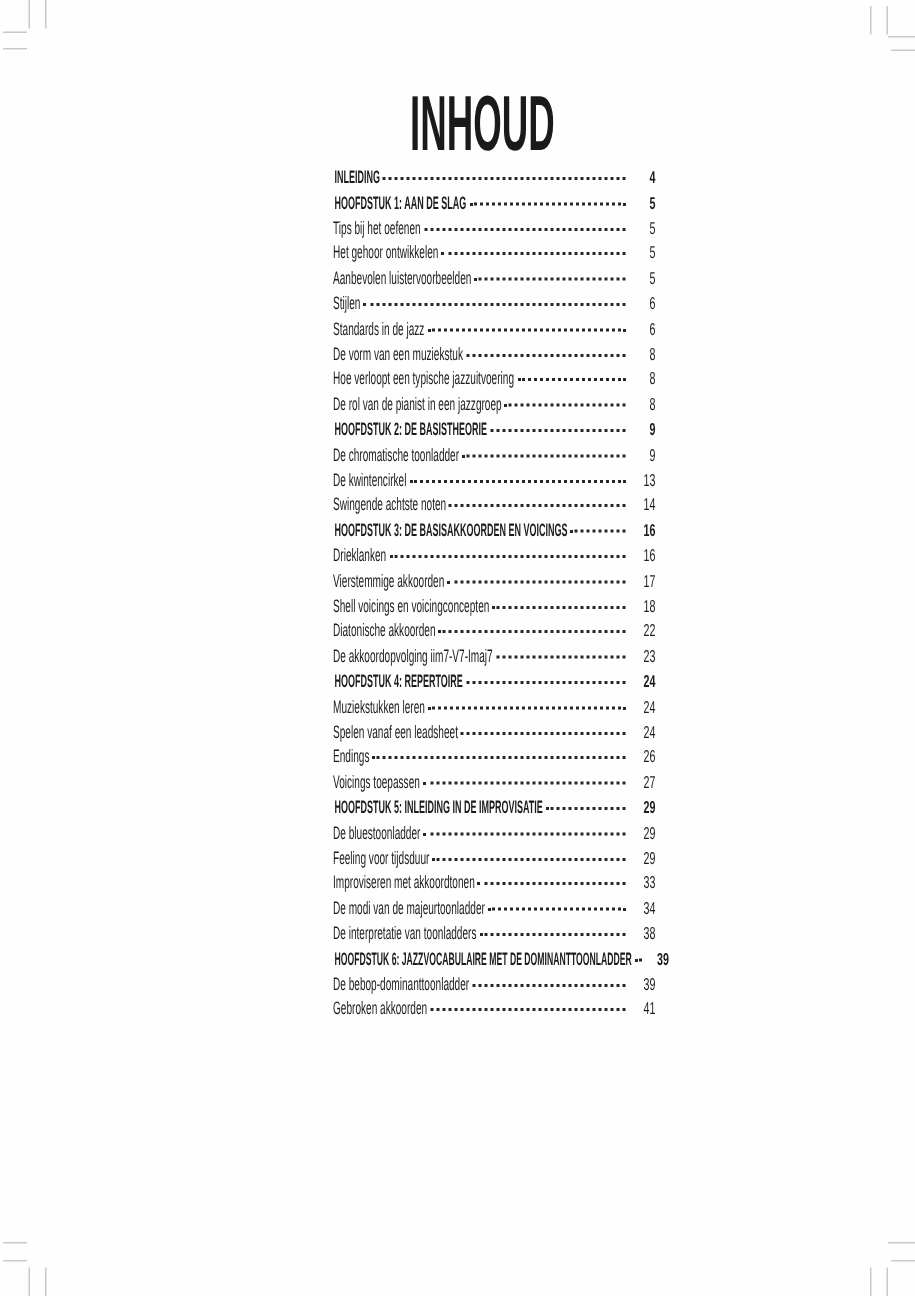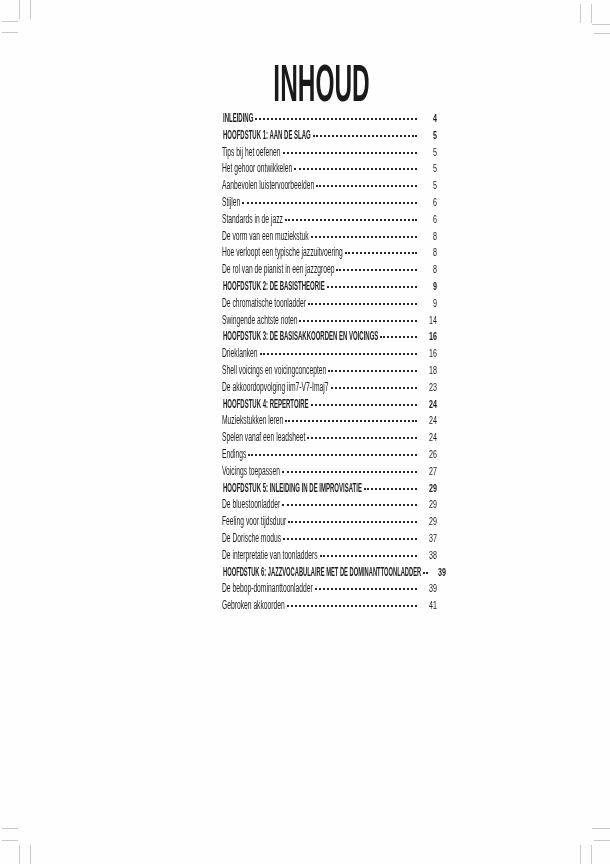--- a/index.html
+++ b/index.html
@@ -157,40 +157,55 @@
         <span class="label" style="transform: scaleX(0.5); margin-right: -101.5px;">HOOFDSTUK 2: DE BASISTHEORIE</span>
         <span class="dots"></span>
         <span class="num">9</span>
       </div>
       <div class="row item">
         <span class="label" style="transform: scaleX(0.56); margin-right: -66px;">De chromatische toonladder</span>
         <span class="dots"></span>
         <span class="num">9</span>
       </div>
       <div class="row item">
+        <span class="label" style="transform: scaleX(0.56); margin-right: -38.28px;">De kwintencirkel</span>
+        <span class="dots"></span>
+        <span class="num">13</span>
+      </div>
+      <div class="row item">
         <span class="label" style="transform: scaleX(0.56); margin-right: -59.4px;">Swingende achtste noten</span>
         <span class="dots"></span>
         <span class="num">14</span>
       </div>
       <div class="row chapter">
         <span class="label" style="transform: scaleX(0.5); margin-right: -155.5px;">HOOFDSTUK 3: DE BASISAKKOORDEN EN VOICINGS</span>
         <span class="dots"></span>
         <span class="num">16</span>
       </div>
       <div class="row item">
         <span class="label" style="transform: scaleX(0.56); margin-right: -27.72px;">Drieklanken</span>
         <span class="dots"></span>
         <span class="num">16</span>
       </div>
       <div class="row item">
+        <span class="label" style="transform: scaleX(0.56); margin-right: -58.52px;">Vierstemmige akkoorden</span>
+        <span class="dots"></span>
+        <span class="num">17</span>
+      </div>
+      <div class="row item">
         <span class="label" style="transform: scaleX(0.56); margin-right: -81.84px;">Shell voicings en voicingconcepten</span>
         <span class="dots"></span>
         <span class="num">18</span>
       </div>
       <div class="row item">
+        <span class="label" style="transform: scaleX(0.56); margin-right: -53.68px;">Diatonische akkoorden</span>
+        <span class="dots"></span>
+        <span class="num">22</span>
+      </div>
+      <div class="row item">
         <span class="label" style="transform: scaleX(0.56); margin-right: -83.6px;">De akkoordopvolging iim7-V7-Imaj7</span>
         <span class="dots"></span>
         <span class="num">23</span>
       </div>
       <div class="row chapter">
         <span class="label" style="transform: scaleX(0.5); margin-right: -85.5px;">HOOFDSTUK 4: REPERTOIRE</span>
         <span class="dots"></span>
         <span class="num">24</span>
       </div>
       <div class="row item">
@@ -222,23 +237,28 @@
         <span class="label" style="transform: scaleX(0.56); margin-right: -45.76px;">De bluestoonladder</span>
         <span class="dots"></span>
         <span class="num">29</span>
       </div>
       <div class="row item">
         <span class="label" style="transform: scaleX(0.56); margin-right: -50.6px;">Feeling voor tijdsduur</span>
         <span class="dots"></span>
         <span class="num">29</span>
       </div>
       <div class="row item">
-        <span class="label" style="transform: scaleX(0.56); margin-right: -46.2px;">De Dorische modus</span>
-        <span class="dots"></span>
-        <span class="num">37</span>
+        <span class="label" style="transform: scaleX(0.56); margin-right: -74.36px;">Improviseren met akkoordtonen</span>
+        <span class="dots"></span>
+        <span class="num">33</span>
+      </div>
+      <div class="row item">
+        <span class="label" style="transform: scaleX(0.56); margin-right: -79.64px;">De modi van de majeurtoonladder</span>
+        <span class="dots"></span>
+        <span class="num">34</span>
       </div>
       <div class="row item">
         <span class="label" style="transform: scaleX(0.56); margin-right: -75.24px;">De interpretatie van toonladders</span>
         <span class="dots"></span>
         <span class="num">38</span>
       </div>
       <div class="row chapter">
         <span class="label" style="transform: scaleX(0.480583); margin-right: -214px;">HOOFDSTUK 6: JAZZVOCABULAIRE MET DE DOMINANTTOONLADDER</span>
         <span class="dots"></span>
         <span class="num">39</span>

